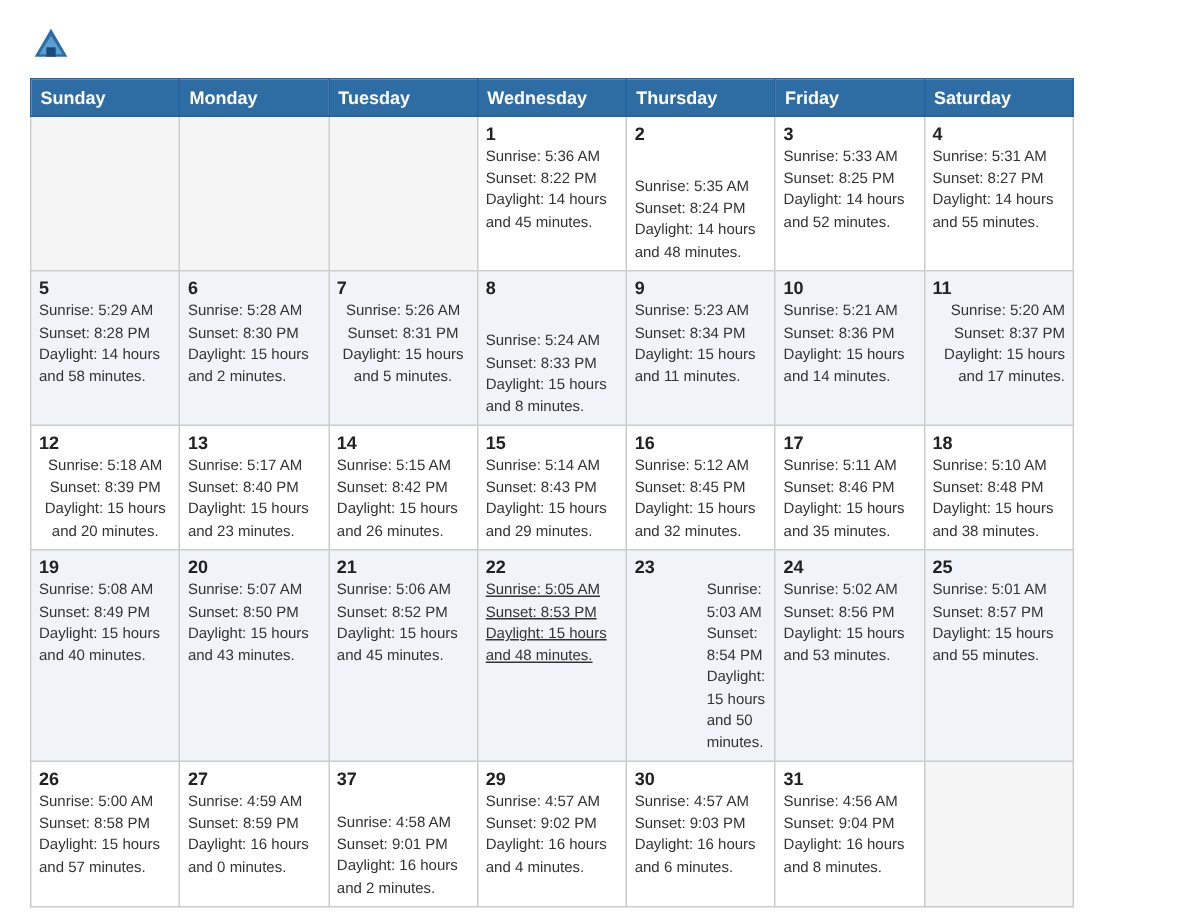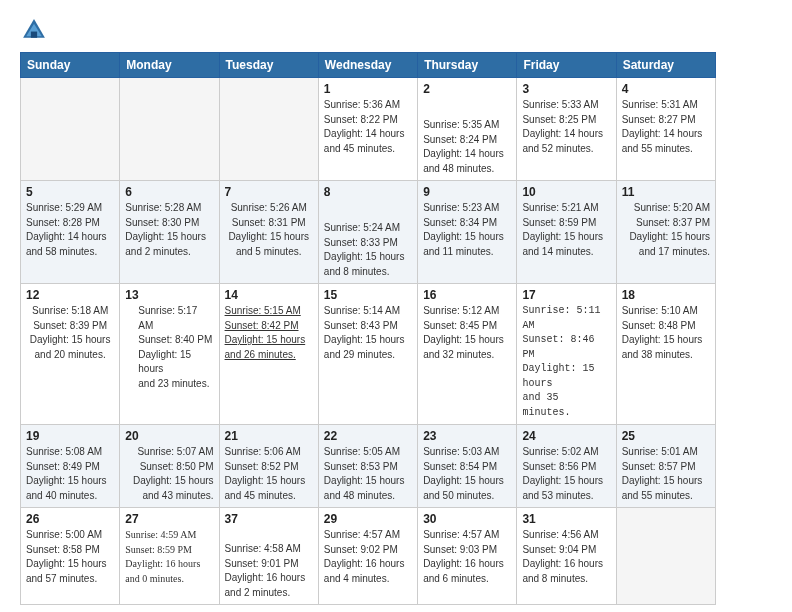--- a/index.html
+++ b/index.html
@@ -200,21 +200,21 @@
           <td>
             <span class="day-num">9</span>
             <div class="day-info" style="white-space: pre-line;">Sunrise: 5:23 AM
 Sunset: 8:34 PM
 Daylight: 15 hours
 and 11 minutes.</div>
           </td>
           <td>
             <span class="day-num">10</span>
             <div class="day-info" style="white-space: pre-line;">Sunrise: 5:21 AM
-Sunset: 8:59 PM
+Sunset: 8:36 PM
 Daylight: 15 hours
 and 14 minutes.</div>
           </td>
           <td>
             <span class="day-num">11</span>
             <div class="day-info" style="white-space: pre-line; text-align: right;">Sunrise: 5:20 AM
 Sunset: 8:37 PM
 Daylight: 15 hours
 and 17 minutes.</div>
           </td>
@@ -222,49 +222,49 @@
         <tr>
           <td>
             <span class="day-num">12</span>
             <div class="day-info" style="white-space: pre-line; text-align: center;">Sunrise: 5:18 AM
 Sunset: 8:39 PM
 Daylight: 15 hours
 and 20 minutes.</div>
           </td>
           <td>
             <span class="day-num">13</span>
-            <div class="day-info" style="white-space: pre-line; margin-left: 13px;">Sunrise: 5:17 AM
+            <div class="day-info" style="white-space: pre-line;">Sunrise: 5:17 AM
 Sunset: 8:40 PM
 Daylight: 15 hours
 and 23 minutes.</div>
           </td>
           <td>
             <span class="day-num">14</span>
-            <div class="day-info" style="white-space: pre-line; text-decoration: underline;">Sunrise: 5:15 AM
+            <div class="day-info" style="white-space: pre-line;">Sunrise: 5:15 AM
 Sunset: 8:42 PM
 Daylight: 15 hours
 and 26 minutes.</div>
           </td>
           <td>
             <span class="day-num">15</span>
             <div class="day-info" style="white-space: pre-line;">Sunrise: 5:14 AM
 Sunset: 8:43 PM
 Daylight: 15 hours
 and 29 minutes.</div>
           </td>
           <td>
             <span class="day-num">16</span>
             <div class="day-info" style="white-space: pre-line;">Sunrise: 5:12 AM
 Sunset: 8:45 PM
 Daylight: 15 hours
 and 32 minutes.</div>
           </td>
           <td>
             <span class="day-num">17</span>
-            <div class="day-info" style="white-space: pre-line; font-family: Liberation Mono, monospace;">Sunrise: 5:11 AM
+            <div class="day-info" style="white-space: pre-line;">Sunrise: 5:11 AM
 Sunset: 8:46 PM
 Daylight: 15 hours
 and 35 minutes.</div>
           </td>
           <td>
             <span class="day-num">18</span>
             <div class="day-info" style="white-space: pre-line;">Sunrise: 5:10 AM
 Sunset: 8:48 PM
 Daylight: 15 hours
 and 38 minutes.</div>
@@ -273,42 +273,42 @@
         <tr class="row-bg-light">
           <td>
             <span class="day-num">19</span>
             <div class="day-info" style="white-space: pre-line;">Sunrise: 5:08 AM
 Sunset: 8:49 PM
 Daylight: 15 hours
 and 40 minutes.</div>
           </td>
           <td>
             <span class="day-num">20</span>
-            <div class="day-info" style="white-space: pre-line; text-align: right;">Sunrise: 5:07 AM
+            <div class="day-info" style="white-space: pre-line;">Sunrise: 5:07 AM
 Sunset: 8:50 PM
 Daylight: 15 hours
 and 43 minutes.</div>
           </td>
           <td>
             <span class="day-num">21</span>
             <div class="day-info" style="white-space: pre-line;">Sunrise: 5:06 AM
 Sunset: 8:52 PM
 Daylight: 15 hours
 and 45 minutes.</div>
           </td>
           <td>
             <span class="day-num">22</span>
-            <div class="day-info" style="white-space: pre-line;">Sunrise: 5:05 AM
+            <div class="day-info" style="white-space: pre-line; text-decoration: underline;">Sunrise: 5:05 AM
 Sunset: 8:53 PM
 Daylight: 15 hours
 and 48 minutes.</div>
           </td>
           <td>
             <span class="day-num">23</span>
-            <div class="day-info" style="white-space: pre-line;">Sunrise: 5:03 AM
+            <div class="day-info" style="white-space: pre-line; margin-left: 48px;">Sunrise: 5:03 AM
 Sunset: 8:54 PM
 Daylight: 15 hours
 and 50 minutes.</div>
           </td>
           <td>
             <span class="day-num">24</span>
             <div class="day-info" style="white-space: pre-line;">Sunrise: 5:02 AM
 Sunset: 8:56 PM
 Daylight: 15 hours
 and 53 minutes.</div>
@@ -324,21 +324,21 @@
         <tr>
           <td>
             <span class="day-num">26</span>
             <div class="day-info" style="white-space: pre-line;">Sunrise: 5:00 AM
 Sunset: 8:58 PM
 Daylight: 15 hours
 and 57 minutes.</div>
           </td>
           <td>
             <span class="day-num">27</span>
-            <div class="day-info" style="white-space: pre-line; font-family: Liberation Serif, serif;">Sunrise: 4:59 AM
+            <div class="day-info" style="white-space: pre-line;">Sunrise: 4:59 AM
 Sunset: 8:59 PM
 Daylight: 16 hours
 and 0 minutes.</div>
           </td>
           <td>
             <span class="day-num">37</span>
             <div class="day-info" style="white-space: pre-line; margin-top: 16px;">Sunrise: 4:58 AM
 Sunset: 9:01 PM
 Daylight: 16 hours
 and 2 minutes.</div>

